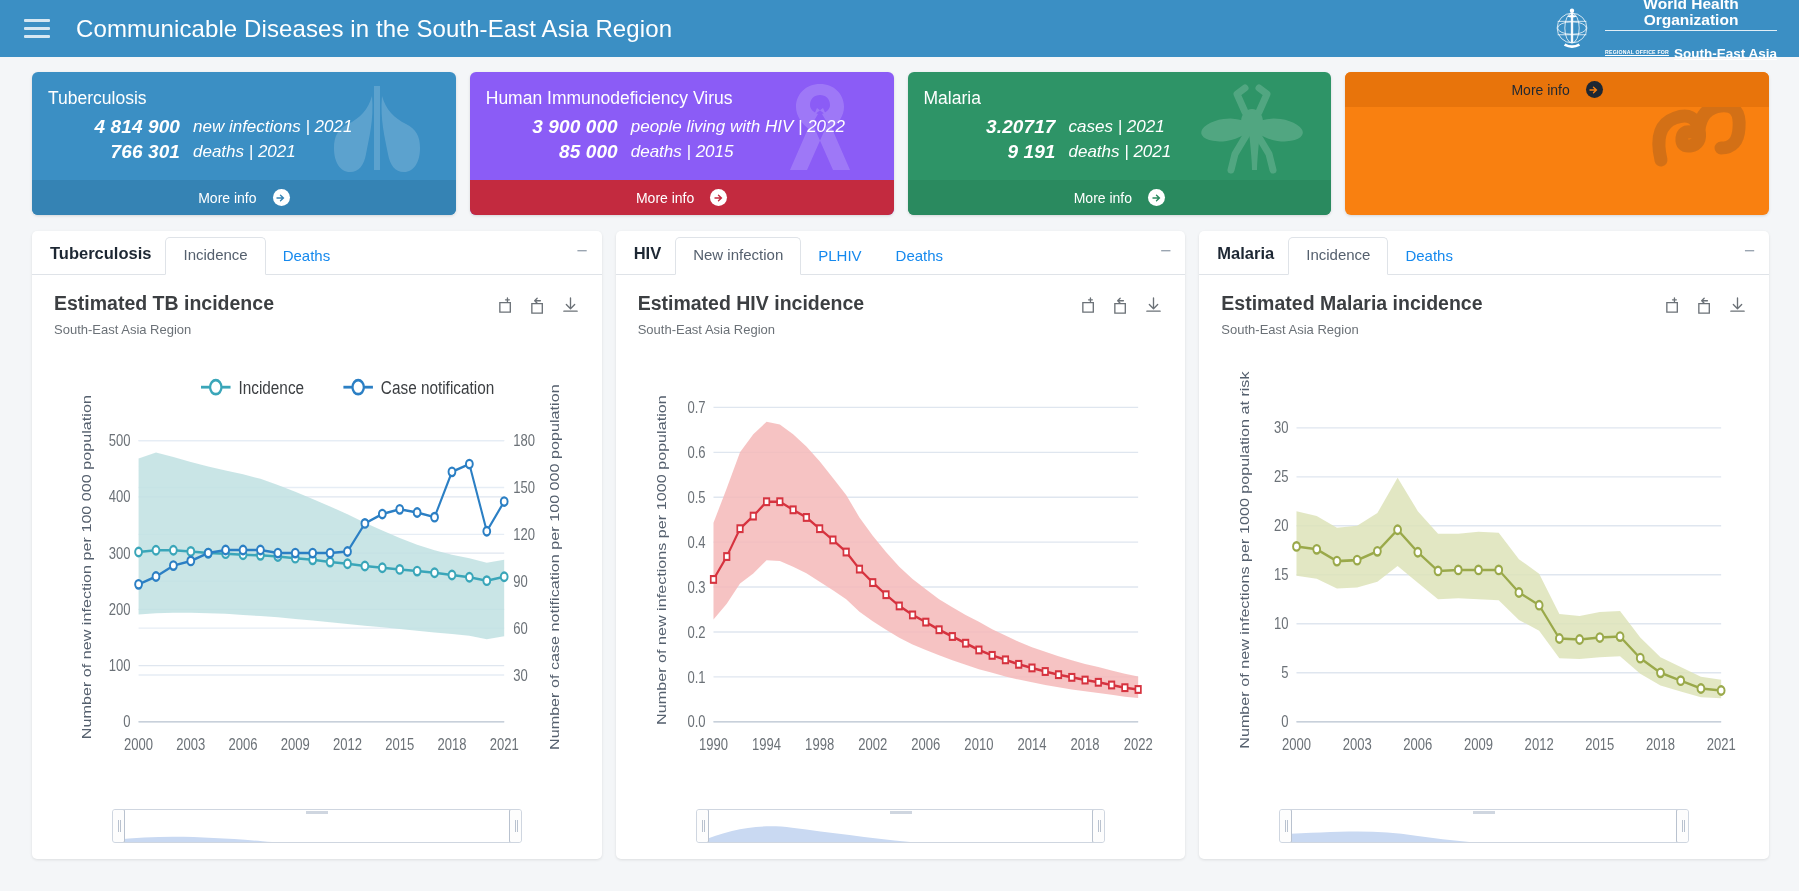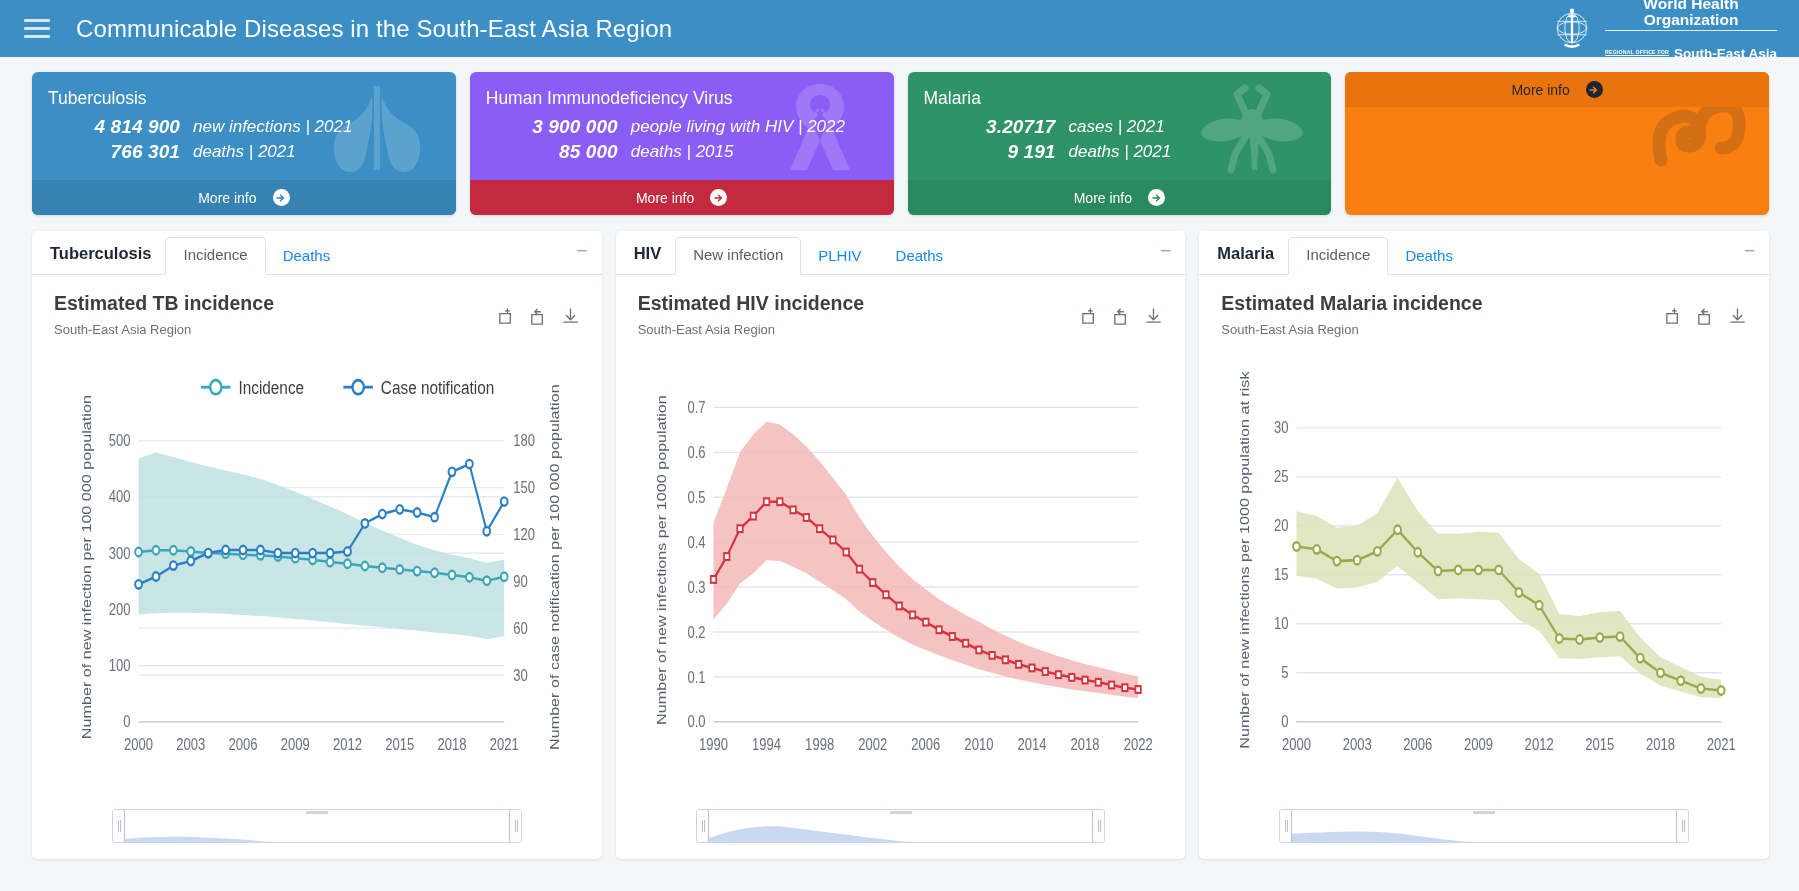--- a/index.html
+++ b/index.html
@@ -77,21 +77,21 @@
     border-radius: 5px 5px 0 0; position: relative; top: 1px;
   }
   .tab.active {
     color: #55606e; background: #fff;
     border: 1px solid #dfe3e8; border-bottom: 1px solid #fff;
   }
   .panel-minimize {
     margin-left: auto; font-size: 19px; color: #9aa5b1; padding-bottom: 12px;
     cursor: pointer; user-select: none;
   }
-  .chart-head { padding: 17px 22px 0 22px; display: flex; align-items: center; }
+  .chart-head { padding: 17px 22px 0 22px; display: flex; align-items: flex-start; }
   .chart-title { font-size: 19.5px; font-weight: bold; color: #3c3f42; }
   .chart-sub { font-size: 13px; color: #6b7177; margin-top: 7px; }
   .chart-tools { margin-left: auto; display: flex; gap: 13px; padding-top: 4px; }
   .chart-tools svg { cursor: pointer; }
   .chart-area { flex: 1; padding: 8px 18px 0 18px; position: relative; }
   .chart-area svg { display: block; width: 100%; height: 100%; }
   .scrollbar-wrap { padding: 0 18px 16px 18px; }
   .mini-scroll {
     height: 34px; background: #fff; border: 1px solid #cfd6e0; border-radius: 3px;
     margin: 0 62px; position: relative; overflow: hidden; cursor: pointer;

